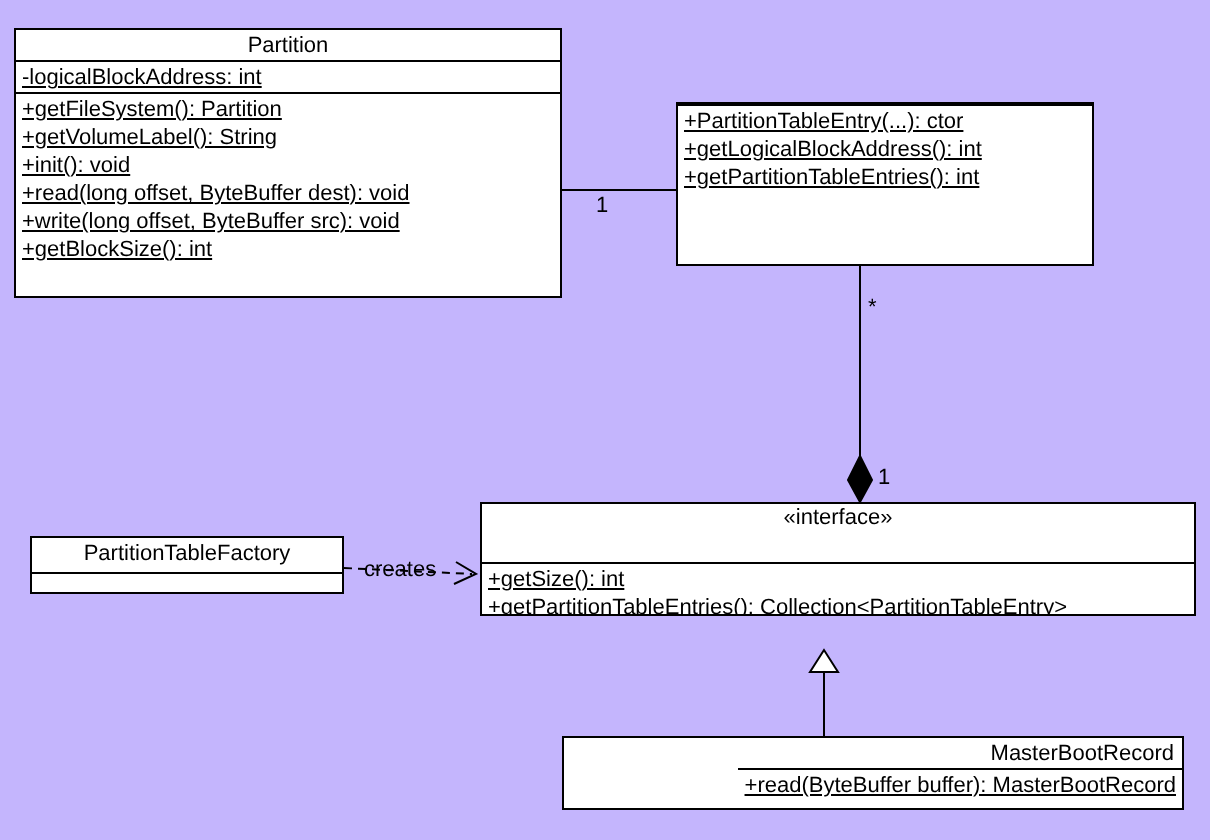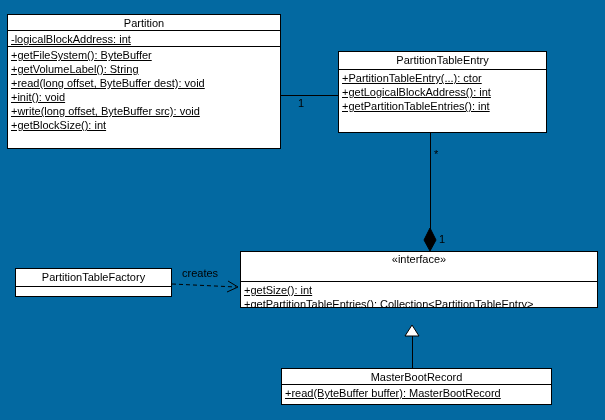--- a/index.html
+++ b/index.html
@@ -1,20 +1,20 @@
 <!DOCTYPE html>
 <html><head>
 <meta charset="utf-8">
 <style>
   html, body { margin: 0; padding: 0; background: #ffffff; }
   #canvas {
     position: relative;
     width: 605px;
     height: 420px;
-    background: #0369a1;
+    background: #c4b5fd;
     font-family: "Liberation Sans", "DejaVu Sans", sans-serif;
     font-size: 11px;
     color: #000000;
     overflow: hidden;
   }
   .uml-class {
     position: absolute;
     background: #ffffff;
     border: 1px solid #000000;
     box-sizing: border-box;
@@ -70,31 +70,30 @@
     <line x1="412" y1="368" x2="412" y2="336" stroke="#000" stroke-width="1" shape-rendering="crispEdges"></line>
     <polygon points="412,325 405,336 419,336" fill="#fff" stroke="#000" stroke-width="1"></polygon>
   </svg>
 
   <div class="uml-class" style="left:7px; top:14px; width:274px; height:135px;">
     <div class="uml-title" style="height:15px;">Partition</div>
     <div class="uml-compartment uml-divider" style="flex:0 0 16px;">
       <div class="uml-line">-logicalBlockAddress: int</div>
     </div>
     <div class="uml-compartment uml-divider">
-      <div class="uml-line">+getFileSystem(): ByteBuffer</div>
+      <div class="uml-line">+getFileSystem(): Partition</div>
       <div class="uml-line">+getVolumeLabel(): String</div>
+      <div class="uml-line">+init(): void</div>
       <div class="uml-line">+read(long offset, ByteBuffer dest): void</div>
-      <div class="uml-line">+init(): void</div>
       <div class="uml-line">+write(long offset, ByteBuffer src): void</div>
       <div class="uml-line">+getBlockSize(): int</div>
     </div>
   </div>
 
   <div class="uml-class" style="left:338px; top:51px; width:209px; height:82px;">
-    <div class="uml-title" style="height:17px;">PartitionTableEntry</div>
     <div class="uml-compartment uml-divider">
       <div class="uml-line">+PartitionTableEntry(...): ctor</div>
       <div class="uml-line">+getLogicalBlockAddress(): int</div>
       <div class="uml-line">+getPartitionTableEntries(): int</div>
     </div>
   </div>
 
   <div class="uml-class" style="left:15px; top:268px; width:157px; height:29px;">
     <div class="uml-title" style="height:17px;">PartitionTableFactory</div>
     <div class="uml-compartment uml-divider"></div>
@@ -103,25 +102,25 @@
   <div class="uml-class" style="left:240px; top:251px; width:358px; height:57px;">
     <div class="uml-title" style="height:29px;">
       <div class="uml-stereotype">«interface»</div>
     </div>
     <div class="uml-compartment uml-divider">
       <div class="uml-line">+getSize(): int</div>
       <div class="uml-line">+getPartitionTableEntries(): Collection&lt;PartitionTableEntry&gt;</div>
     </div>
   </div>
 
-  <div class="uml-class" style="left:281px; top:368px; width:271px; height:37px;">
+  <div class="uml-class" style="left:281px; top:368px; width:311px; height:37px;align-items:flex-end;">
     <div class="uml-title" style="height:15px;">MasterBootRecord</div>
     <div class="uml-compartment uml-divider">
       <div class="uml-line">+read(ByteBuffer buffer): MasterBootRecord</div>
     </div>
   </div>
 
   <span class="edge-label" style="left:298px; top:97px;">1</span>
   <span class="edge-label" style="left:434px; top:148px;">*</span>
   <span class="edge-label" style="left:439px; top:233px;">1</span>
-  <span class="edge-label" style="left:182px; top:267px;">creates</span>
+  <span class="edge-label" style="left:182px; top:279px;">creates</span>
 
 </div>
 
 </body></html>

